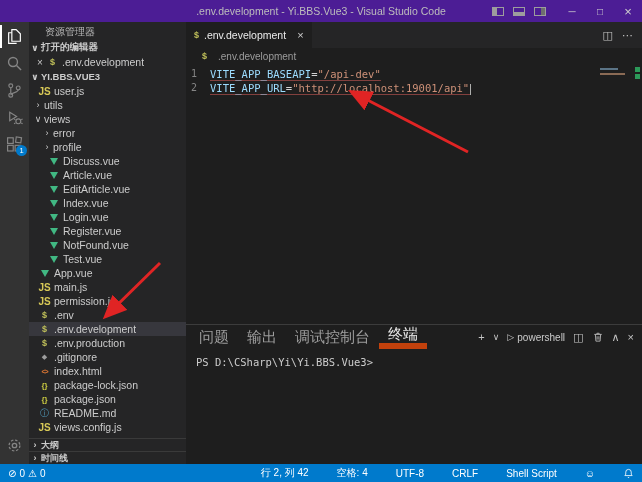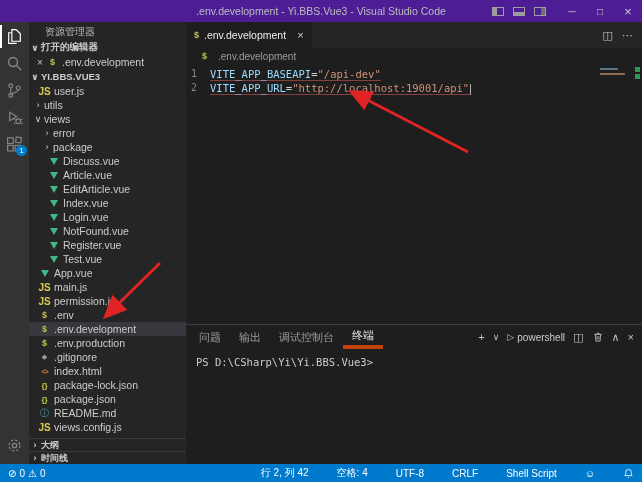--- a/index.html
+++ b/index.html
@@ -76,22 +76,22 @@
   .caret{display:inline-block;width:1px;height:11px;background:#aeafad;vertical-align:middle;margin-left:1px}
   .minimap{position:absolute;top:4px;right:14px;width:28px}
   .mm1{height:2px;background:#5b7486;width:18px;margin-bottom:3px}
   .mm2{height:2px;background:#8a6a54;width:25px}
   .ruler{position:absolute;top:3px;right:2px;width:5px}
   .rm{height:5px;background:#2faf64;margin-bottom:2px;opacity:.85}
 
   
   .panel{height:140px;border-top:1px solid #3c3c3c;display:flex;flex-direction:column;flex:0 0 auto;background:#1e1e1e}
   .panel-header{height:24px;display:flex;align-items:center;padding:0 8px 0 4px;flex:0 0 auto}
-  .ptab{padding:0 9px;font-size:11px;color:#9d9d9d;height:100%;display:flex;align-items:center}
-  .ptab.active{color:#e7e7e7;border-bottom:4px solid #c2410c}
+  .ptab{padding:0 9px;font-size:15px;color:#9d9d9d;height:100%;display:flex;align-items:center}
+  .ptab.active{color:#e7e7e7;border-bottom:6px solid #c2410c}
   .panel-actions{margin-left:auto;display:flex;align-items:center;gap:8px;color:#c5c5c5;font-size:11px}
   .shell-pick{display:flex;align-items:center;gap:3px;font-size:10px;color:#cccccc}
   .pa-icon svg{width:12px;height:12px;display:block}
   .terminal{flex:1;font-family:"DejaVu Sans Mono","Liberation Mono",monospace;font-size:10.5px;color:#cccccc;padding:7px 0 16px 10px;white-space:pre}
 
   
   .statusbar{height:18px;background:#007acc;color:#ffffff;display:flex;align-items:center;font-size:10px;padding:0 8px;gap:6px;flex:0 0 auto}
   .sb-item{display:flex;align-items:center;gap:3px;white-space:nowrap}
   .sb-right{margin-left:auto;display:flex;gap:28px;align-items:center}
   .sb-item svg{width:11px;height:11px;display:block}
@@ -197,21 +197,21 @@
         <div class="row fold lvl1">
             <span class="tw">∨</span>
             <span class="lbl">views</span>
           </div>
         <div class="row fold lvl2">
             <span class="tw">›</span>
             <span class="lbl">error</span>
           </div>
         <div class="row fold lvl2">
             <span class="tw">›</span>
-            <span class="lbl">package</span>
+            <span class="lbl">profile</span>
           </div>
         <div class="row file lvl2">
             <span class="fi">
               <span class="vue-tri"></span>
             </span>
             <span class="lbl">Discuss.vue</span>
           </div>
         <div class="row file lvl2">
             <span class="fi">
               <span class="vue-tri"></span>
@@ -233,27 +233,27 @@
         <div class="row file lvl2">
             <span class="fi">
               <span class="vue-tri"></span>
             </span>
             <span class="lbl">Login.vue</span>
           </div>
         <div class="row file lvl2">
             <span class="fi">
               <span class="vue-tri"></span>
             </span>
+            <span class="lbl">Register.vue</span>
+          </div>
+        <div class="row file lvl2">
+            <span class="fi">
+              <span class="vue-tri"></span>
+            </span>
             <span class="lbl">NotFound.vue</span>
-          </div>
-        <div class="row file lvl2">
-            <span class="fi">
-              <span class="vue-tri"></span>
-            </span>
-            <span class="lbl">Register.vue</span>
           </div>
         <div class="row file lvl2">
             <span class="fi">
               <span class="vue-tri"></span>
             </span>
             <span class="lbl">Test.vue</span>
           </div>
         <div class="row file lvl1">
             <span class="fi">
               <span class="vue-tri"></span>

